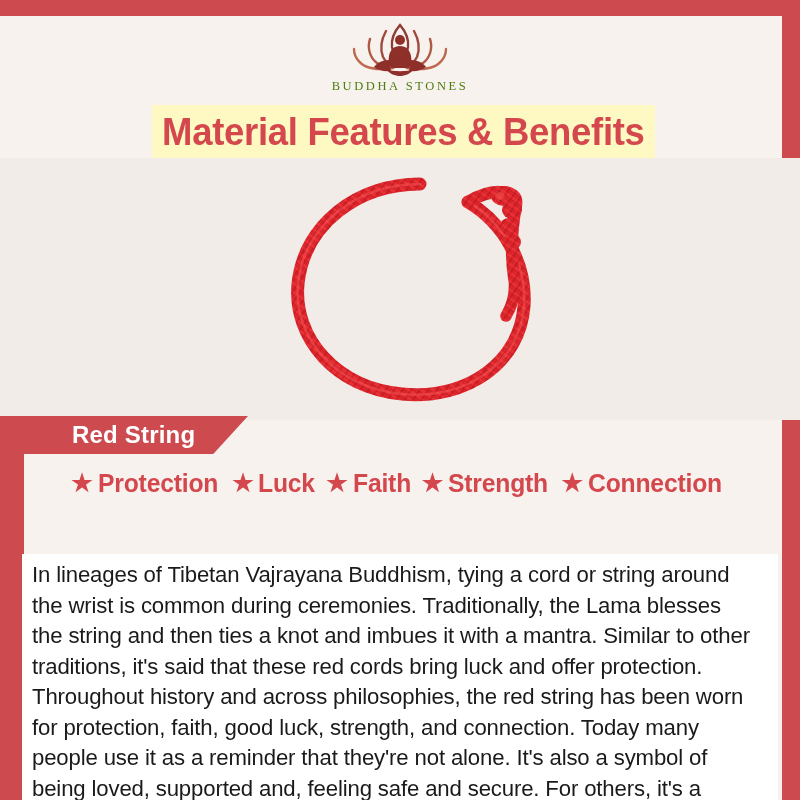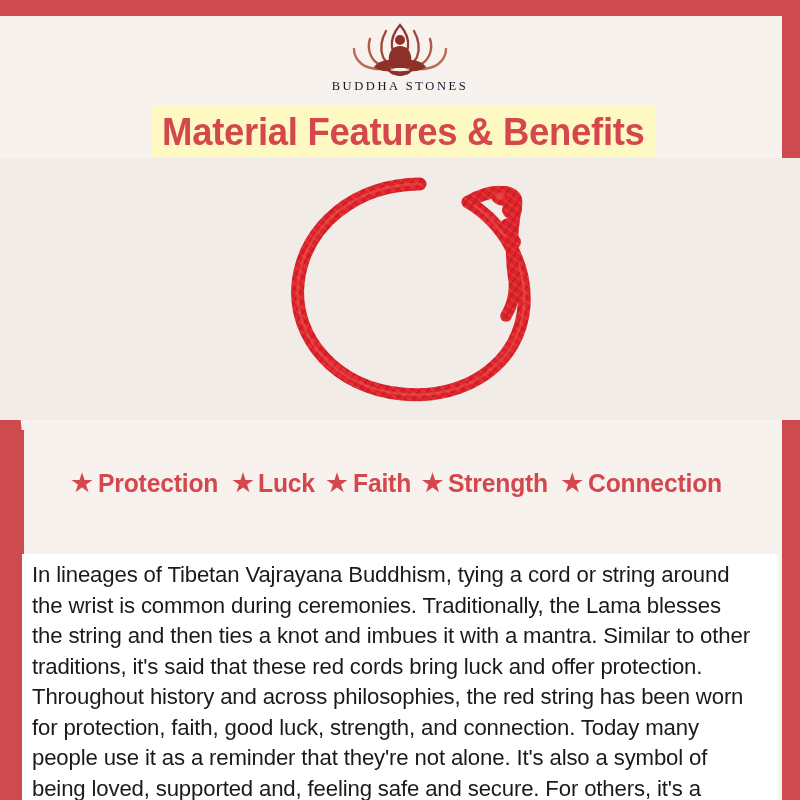--- a/index.html
+++ b/index.html
@@ -77,21 +77,21 @@
   }
   .logo-mark {
     width: 132px;
     height: 62px;
     display: block;
   }
   .logo-wordmark {
     font-family: "Liberation Serif", serif;
     font-size: 12.5px;
     letter-spacing: 2.6px;
-    color: #0f172a;
+    color: #4d7c0f;
     margin-top: 1px;
   }
 
   
   .title-plate {
     position: absolute;
     left: 152px;
     top: 105px;
     width: 503px;
     height: 54px;
@@ -279,20 +279,23 @@
         <ellipse cx="250" cy="44" rx="10" ry="9" fill="url(#braid)"></ellipse>
         <ellipse cx="247" cy="60" rx="9" ry="8" fill="url(#braid)"></ellipse>
         <ellipse cx="250" cy="76" rx="9" ry="8" fill="url(#braid)"></ellipse>
         <ellipse cx="238" cy="30" rx="5" ry="4" fill="#ff5f5b" opacity="0.4"></ellipse>
       </g>
 
       <path d="M252 112 C 254 128, 250 140, 244 150" fill="none" stroke="url(#braid)" stroke-width="11.5" stroke-linecap="round"></path>
     </svg>
   </div>
 
+  <div class="ribbon">
+    <span class="ribbon-label">Red String</span>
+  </div>
 
   <div class="benefits-row">
     <div class="benefit">
       <span class="star">★</span>
       <span class="benefit-label">Protection</span>
     </div>
     <div class="benefit">
       <span class="star">★</span>
       <span class="benefit-label">Luck</span>
     </div>

